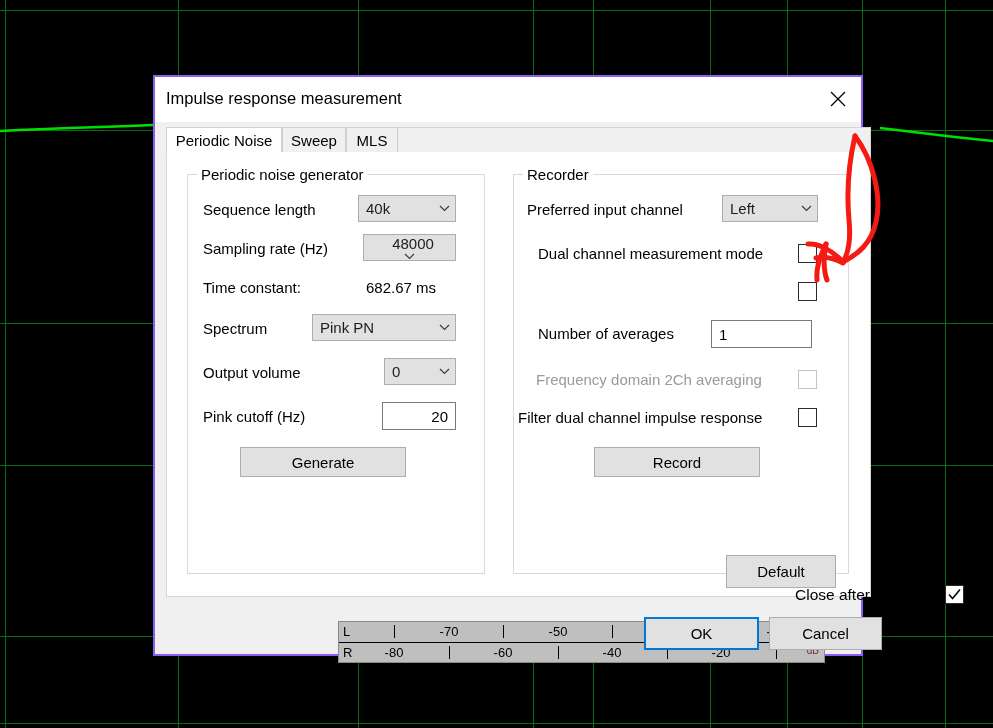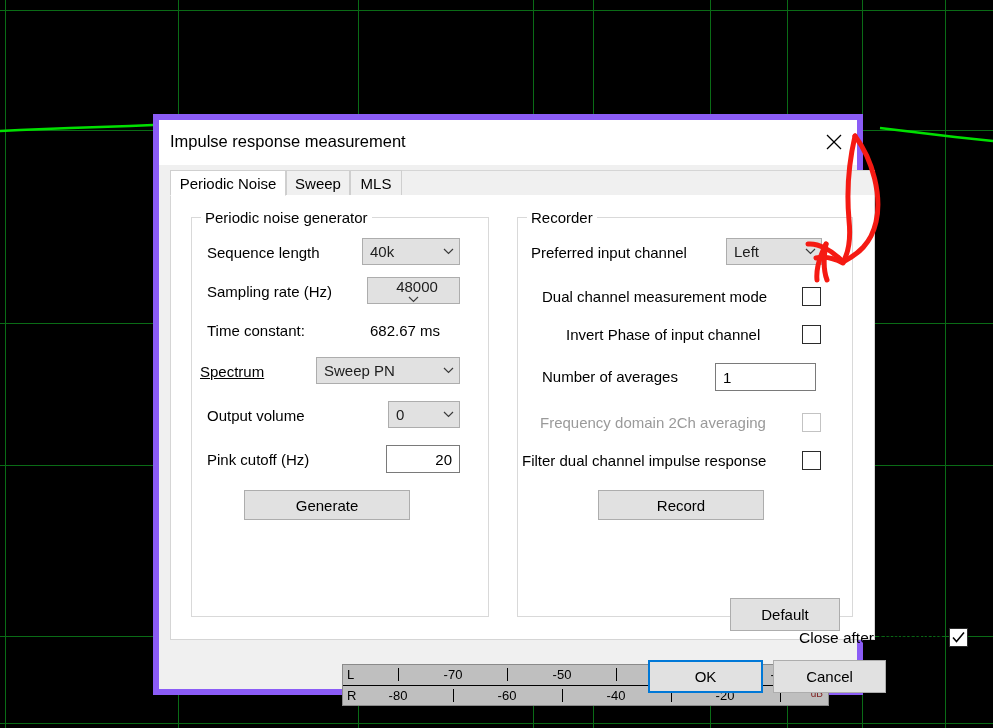--- a/index.html
+++ b/index.html
@@ -27,23 +27,22 @@
     left: 0; top: 0;
     width: 993px; height: 728px;
   }
 
   
   #dialog-window {
     position: absolute;
     left: 153px; top: 75px;
     width: 710px; height: 581px;
     background: #f0f0f0;
-    border: 6px solid #8b5cf6;
-    box-sizing: border-box;
-    margin-top: 39px;
+    border: 2px solid #8b5cf6;
+    box-sizing: border-box;
   }
   #title-bar {
     position: relative;
     height: 44px;
     background: #ffffff;
     border-bottom: 1px solid #ffffff;
   }
   #dialog-title {
     position: absolute;
     left: 11px; top: 12px;
@@ -341,23 +340,23 @@
         <span class="chevron">
           <svg width="11" height="7" viewBox="0 0 11 7">
               <polyline points="1,1 5.5,5.5 10,1" fill="none" stroke="#3a3a3a" stroke-width="1.2"></polyline>
             </svg>
         </span>
       </div>
 
       <div class="field-label" style="left:15px; top:104px;">Time constant:</div>
       <div class="field-value-static" style="left:178px; top:104px;">682.67 ms</div>
 
-      <div class="field-label" style="left:8px; top:145px;text-decoration:underline;">Spectrum</div>
+      <div class="field-label" style="left:15px; top:145px;">Spectrum</div>
       <div class="combo" style="left:124px; top:139px; width:144px;">
-        <span class="combo-text">Sweep PN</span>
+        <span class="combo-text">Pink PN</span>
         <span class="chevron">
           <svg width="11" height="7" viewBox="0 0 11 7">
               <polyline points="1,1 5.5,5.5 10,1" fill="none" stroke="#3a3a3a" stroke-width="1.2"></polyline>
             </svg>
         </span>
       </div>
 
       <div class="field-label" style="left:15px; top:189px;">Output volume</div>
       <div class="combo" style="left:196px; top:183px; width:72px;">
         <span class="combo-text">0</span>
@@ -387,21 +386,20 @@
         <span class="chevron">
           <svg width="11" height="7" viewBox="0 0 11 7">
               <polyline points="1,1 5.5,5.5 10,1" fill="none" stroke="#3a3a3a" stroke-width="1.2"></polyline>
             </svg>
         </span>
       </div>
 
       <div class="field-label" style="left:24px; top:70px;">Dual channel measurement mode</div>
       <div class="checkbox" style="left:284px; top:69px;"></div>
 
-      <div class="field-label" style="left:48px; top:108px;">Invert Phase of input channel</div>
       <div class="checkbox" style="left:284px; top:107px;"></div>
 
       <div class="field-label" style="left:24px; top:150px;">Number of averages</div>
       <div class="textbox align-left" style="left:197px; top:145px; width:101px;">
         <span>1</span>
       </div>
 
       <div class="field-label disabled" style="left:22px; top:196px;">Frequency domain 2Ch averaging</div>
       <div class="checkbox disabled" style="left:284px; top:195px;"></div>
 

